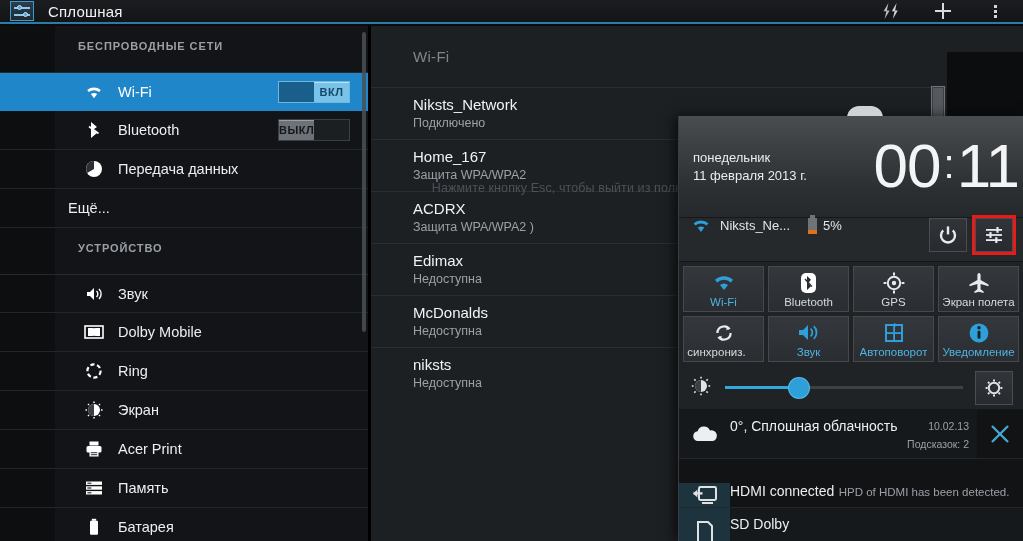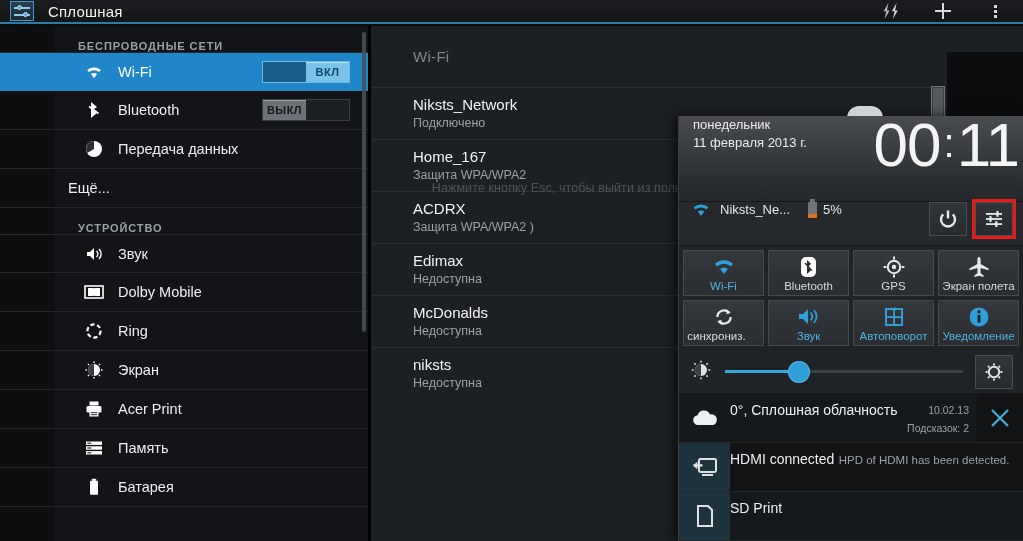--- a/index.html
+++ b/index.html
@@ -60,21 +60,21 @@
     position: absolute; left: 0; top: 26px; width: 368px; bottom: 0;
     background: #121417;
   }
   #leftpane:before {
     content: ""; position: absolute; left: 0; top: 0; width: 55px; bottom: 0;
     background: #0c0e10;
   }
   #leftlist { position: absolute; left: 0; top: 0; right: 0; bottom: 0; }
   .sec-header {
     color: #9aa0a6; font-size: 11px; font-weight: bold;
-    letter-spacing: .9px; padding: 14px 0 0 78px;
+    letter-spacing: .9px; padding: 14px 0 20px 78px;
   }
   .sec-header + .row, .sec-header + .row-plain { border-top: 1px solid #262a2e; }
   .row {
     position: relative; height: 39px; display: flex; align-items: center;
     padding-left: 78px; border-bottom: 1px solid #232629;
   }
   .row .ic {
     position: absolute; left: 84px; width: 20px; height: 20px;
     display: flex; align-items: center; justify-content: center;
     color: #e8eaed;
@@ -86,21 +86,21 @@
     height: 39px; display: flex; align-items: center;
     padding-left: 68px; border-bottom: 1px solid #232629;
   }
   .row-plain .lbl { color: #eceff1; font-size: 14.5px; }
   .row.selected { background: #1e86c9; border-bottom-color: #1e86c9; }
   .row.selected .lbl { color: #fff; }
 
   
   .sw {
     position: absolute; right: 18px; top: 50%; transform: translateY(-50%);
-    width: 88px; height: 22px; display: flex;
+    width: 72px; height: 22px; display: flex;
   }
   .sw .half {
     flex: 1; display: flex; align-items: center; justify-content: center;
     font-size: 11px; font-weight: bold; letter-spacing: .5px;
   }
   .sw.on { border: 1px solid #6db7e0; }
   .sw.on .half.off { background: #1a5f8c; }
   .sw.on .half.on {
     background: #79c2e8; color: #134867;
     box-shadow: inset 0 1px 0 #b9e1f5;
@@ -160,24 +160,24 @@
     position: absolute; left: 678px; top: 116px; width: 345px; bottom: 0;
     background: #202326;
     border-left: 1px solid #3a3e42;
     box-shadow: -4px 0 12px rgba(0,0,0,.65);
   }
   #panel-handle {
     position: absolute; left: 168px; top: -10px; width: 36px; height: 12px;
     background: #cfd3d6; border-radius: 18px 18px 0 0;
   }
   #clock {
-    position: relative; height: 86px;
+    position: relative; height: 102px;
     background: linear-gradient(#4a4d50, #2c2f32 72%, #26292c);
     border-bottom: 1px solid #15171a;
-    display: flex; align-items: flex-start;
+    display: flex; align-items: center;
   }
   #clock-date { padding-left: 14px; line-height: 1.35; }
   #clock-date div { color: #e9ebec; font-size: 13px; white-space: nowrap; }
   #clock-time {
     margin-left: auto; color: #f3f4f5; font-size: 62px;
     font-weight: normal; letter-spacing: -1px;
     line-height: .95; padding-right: 4px; display: flex; align-items: center;
   }
   #clock-time .cl { font-size: 40px; padding: 0 3px; margin-top: -4px; }
 
@@ -242,21 +242,21 @@
   #notifs { background: #111315; }
   .notif {
     position: relative; display: flex; min-height: 49px;
     border-bottom: 1px solid #24272a; background: #16191b;
   }
   .notif .nicon {
     width: 51px; flex: 0 0 51px; display: flex;
     align-items: center; justify-content: center;
     background: #16191b; color: #e9ebec;
   }
-  .notif.hdmi { background: #111315; }
+  .notif.hdmi { background: #111315; align-items: flex-end; }
   .notif.hdmi .nicon { background: #1d343f; }
   .notif.sdcard .nicon { background: #1d343f; }
   .notif .nbody { flex: 1; padding: 7px 0 7px 0; min-width: 0; position: relative; }
   .notif .ntitle { color: #eceff1; font-size: 14px; }
   .notif .nsub { color: #9aa0a6; font-size: 11.5px; margin-top: 3px; }
   .notif .nright {
     position: absolute; right: 8px; top: 6px; text-align: right;
   }
   .notif .ntime { color: #9aa0a6; font-size: 10.5px; }
   .notif .ncount { color: #9aa0a6; font-size: 10.5px; margin-top: 7px; }
@@ -695,20 +695,20 @@
         </span>
       </div>
 
       <div class="notif sdcard">
         <span class="nicon">
           <svg width="22" height="24" viewBox="0 0 22 24">
             <path d="M4 2 L14 2 L18 6 L18 22 L4 22 Z" fill="none" stroke="#dfe2e4" stroke-width="2"></path>
           </svg>
         </span>
         <span class="nbody">
-          <span class="ntitle">SD Print</span>
+          <span class="ntitle">SD Dolby</span>
           <span class="nsub"></span>
         </span>
       </div>
     </div>
   </div>
 
 </div>
 
 </body></html>

